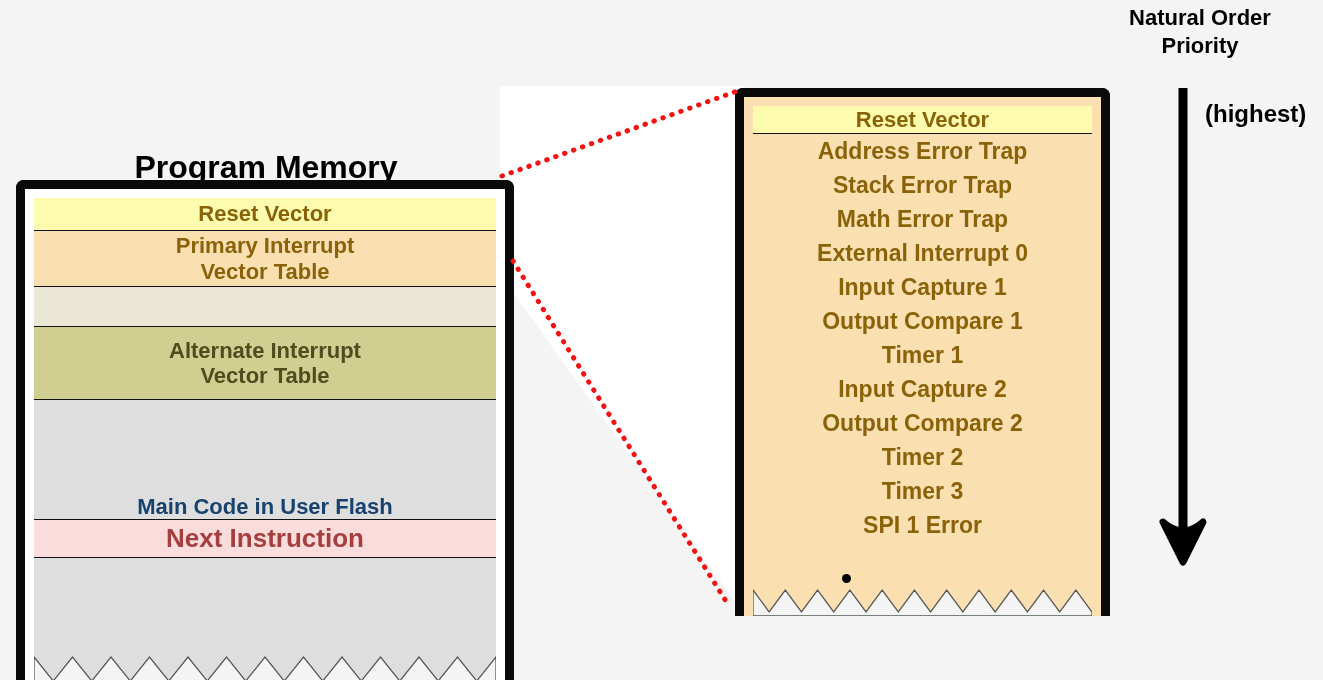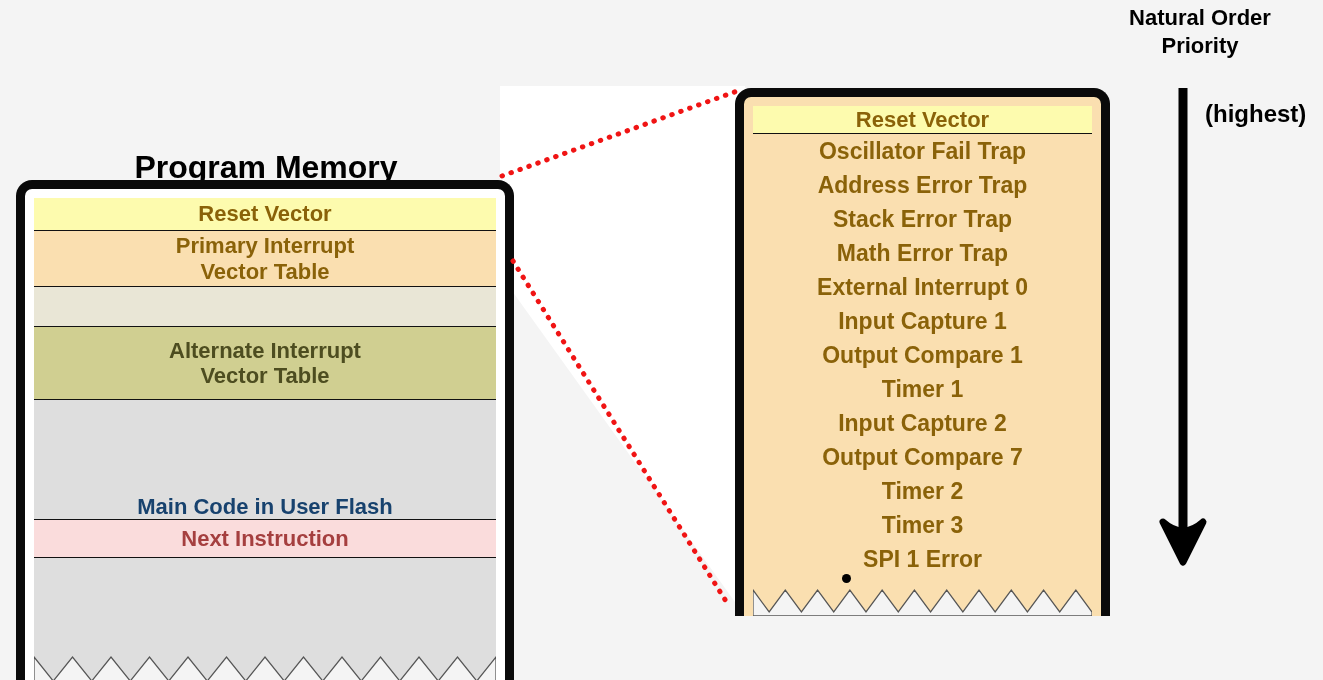--- a/index.html
+++ b/index.html
@@ -35,21 +35,21 @@
   #connector-wedge {
     left: 500px;
     top: 86px;
     width: 245px;
     height: 530px;
   }
 
   .memory-block {
     box-sizing: border-box;
     border: 9px solid #0a0a0a;
-    border-radius: 16px;
+    border-radius: 8px;
     background: #ffffff;
     overflow: hidden;
   }
 
   #program-memory-block {
     left: 16px;
     top: 180px;
     width: 498px;
     height: 505px;
     border-bottom: none;
@@ -78,21 +78,21 @@
   }
 
   .pm-row .pm-label { pointer-events: none; white-space: pre-line; }
 
   .pm-row.reset       { height: 33px;  background: #fdfbae; color: #8a6209; font-size: 22px; }
   .pm-row.primary     { height: 56px;  background: #fadfb0; color: #8a6209; font-size: 22px; }
   .pm-row.gapband     { height: 40px;  background: #e9e6d6; }
   .pm-row.alternate   { height: 73px;  background: #d0cf91; color: #4d4d20; font-size: 22px; }
   .pm-row.maincode    { height: 120px; background: #dedede; color: #17426e; font-size: 22px;
                         align-items: flex-end; padding-top: 10px; }
-  .pm-row.nextinstr   { height: 38px;  background: #fadcdc; color: #a53f3f; font-size: 22px; }
+  .pm-row.nextinstr   { height: 38px;  background: #fadcdc; color: #a53f3f; font-size: 26px; }
   .pm-row.tailgray    { height: 128px; background: #dedede; border-bottom: none; }
 
   
   .zigzag {
     position: absolute;
     left: 0;
     width: 100%;
     pointer-events: none;
   }
 
@@ -239,30 +239,29 @@
 
   </div>
 </div>
 
 <div class="abs memory-block" id="ivt-block">
   <div class="ivt-inner">
 
     <div id="ivt-reset">Reset Vector</div>
 
     <ul class="ivt-list">
-      <li class="ivt-item">Oscillator Fail Trap</li>
       <li class="ivt-item">Address Error Trap</li>
       <li class="ivt-item">Stack Error Trap</li>
       <li class="ivt-item">Math Error Trap</li>
       <li class="ivt-item">External Interrupt 0</li>
       <li class="ivt-item">Input Capture 1</li>
       <li class="ivt-item">Output Compare 1</li>
       <li class="ivt-item">Timer 1</li>
       <li class="ivt-item">Input Capture 2</li>
-      <li class="ivt-item">Output Compare 7</li>
+      <li class="ivt-item">Output Compare 2</li>
       <li class="ivt-item">Timer 2</li>
       <li class="ivt-item">Timer 3</li>
       <li class="ivt-item">SPI 1 Error</li>
     </ul>
 
     <div id="ivt-ellipsis">
       <div class="dot"></div>
       <div class="dot"></div>
 
     </div>

